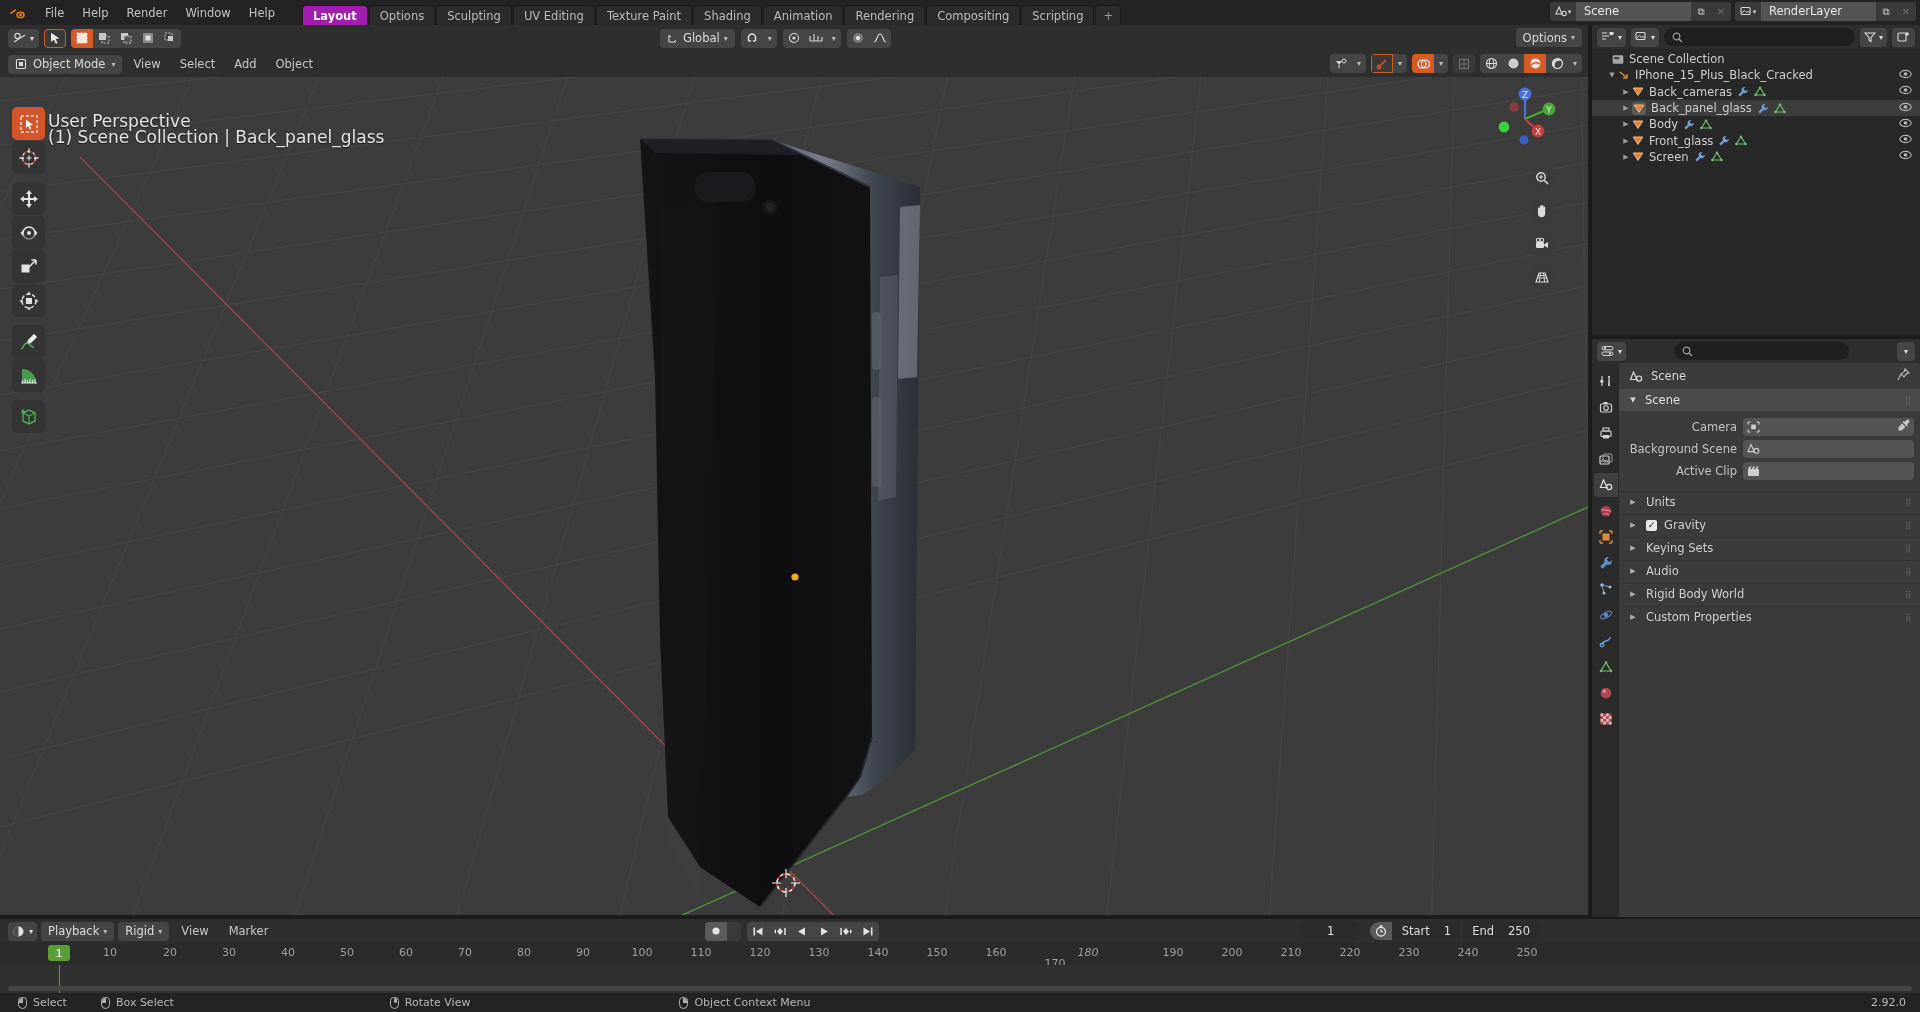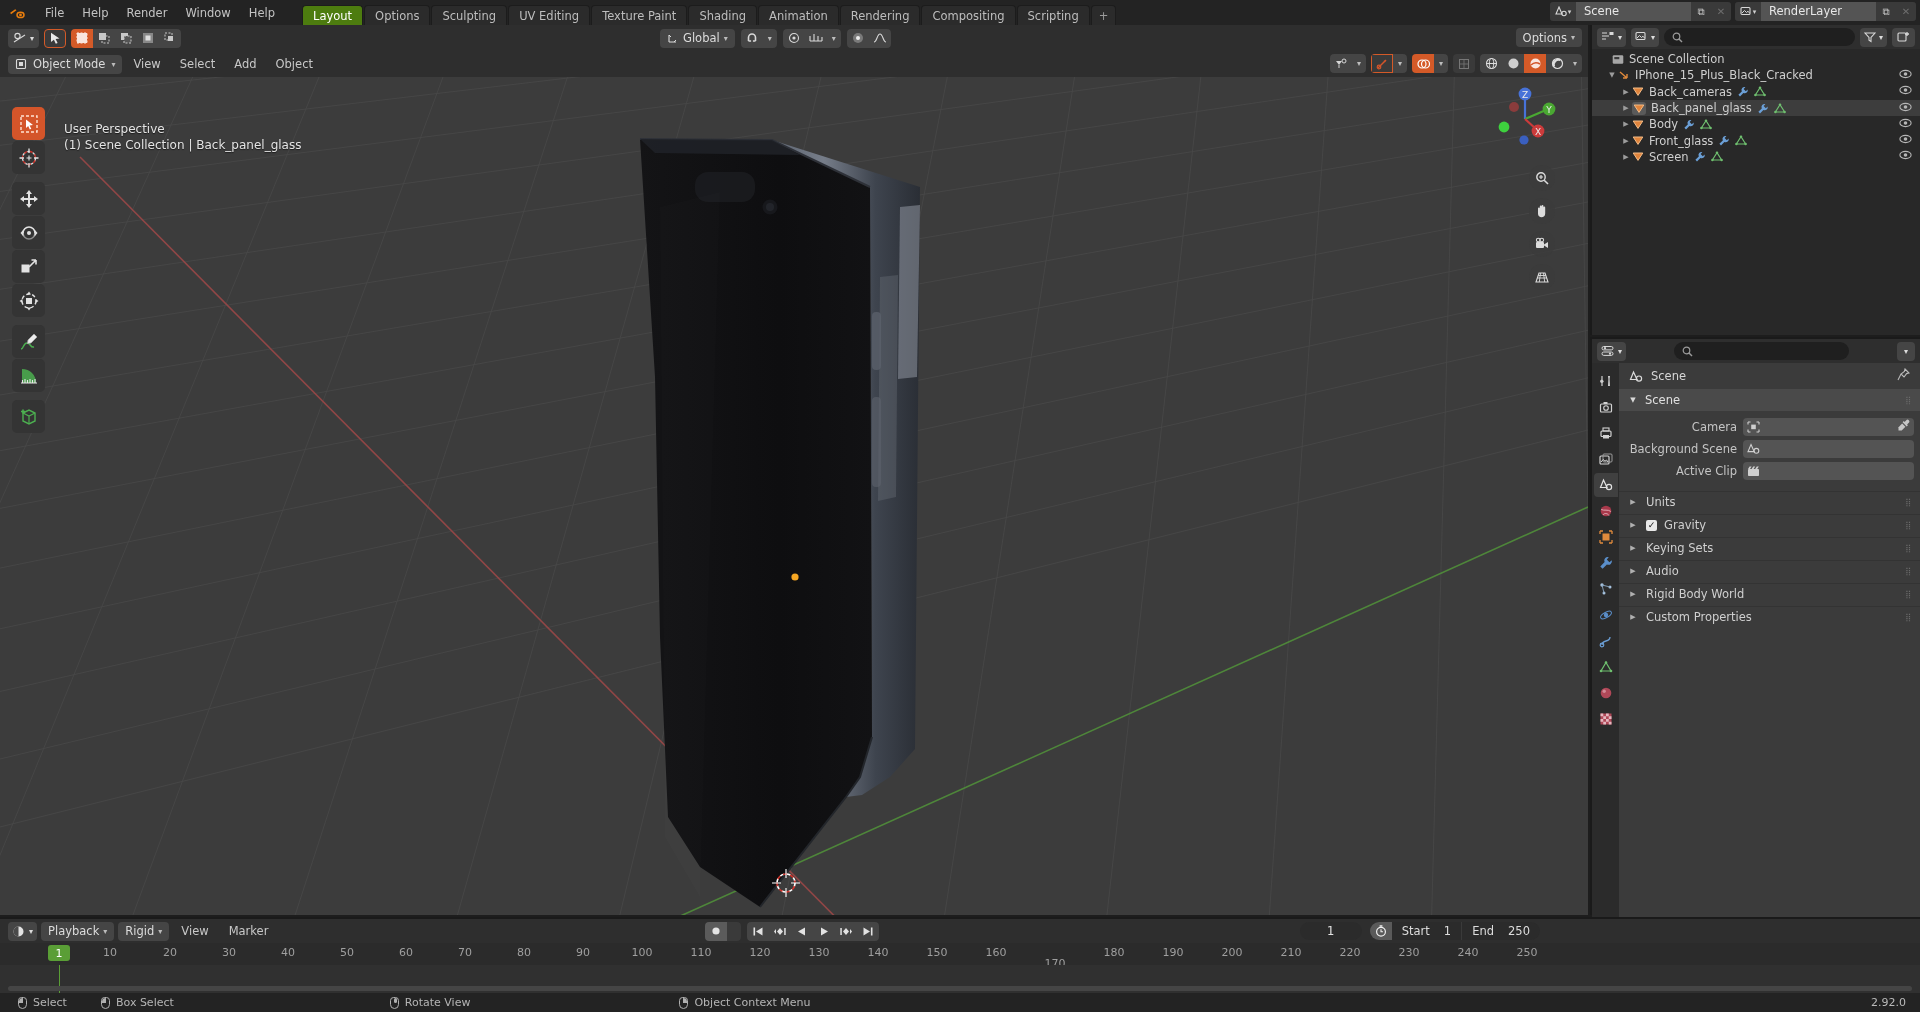--- a/index.html
+++ b/index.html
@@ -20,21 +20,21 @@
   }
   .blender-logo{ width:22px;height:20px; display:flex;align-items:center;justify-content:center; margin-right:8px;}
   .menu-item{ padding:2px 9px; color:#c3c3c3; font-size:11.5px; line-height:14px; border-radius:3px; white-space:nowrap;}
   .wstabs{ display:flex; align-items:flex-end; height:25px; margin-left:18px; }
   .wstab{
     height:20px; padding:0 10px; display:flex;align-items:center;
     font-size:11.5px; color:#bdbdbd; background:#2b2b2b;
     border:1px solid #1c1c1c; border-bottom:none;
     border-radius:4px 4px 0 0; margin-right:1px; white-space:nowrap;
   }
-  .wstab.active{ background:#4d7c0f; color:#ffffff; }
+  .wstab.active{ background:#a21caf; color:#ffffff;font-weight:bold; }
   .wstab.plus{ padding:0 7px; background:#2b2b2b; color:#9a9a9a;}
   .topbar-right{ position:absolute; right:4px; top:2px; display:flex; align-items:center; gap:4px; }
   .id-block{
     display:flex; align-items:center; height:19px; background:#2b2b2b;
     border-radius:3px; overflow:hidden;
   }
   .id-icon{ width:26px;height:19px;display:flex;align-items:center;justify-content:center;
     background:#3a3a3a; font-size:10px; color:#d0d0d0; gap:1px;}
   .id-name{ min-width:115px; height:19px; line-height:19px; padding:0 8px;
     background:#545454; color:#e8e8e8; font-size:11.5px; }
@@ -78,22 +78,22 @@
   .grid-svg{ position:absolute; left:0; top:0; }
 
   
   .toolbar{ position:absolute; left:12px; top:82px; width:33px; display:flex; flex-direction:column; gap:1px; z-index:20;}
   .tool{ width:33px;height:33px; background:#343434; border-radius:5px;
     display:flex;align-items:center;justify-content:center; }
   .tool.active{ background:#d4552a; }
   .tool.gap{ margin-top:7px; }
 
   
-  .vp-text{ position:absolute; left:64px; top:88px; z-index:20; line-height:16px;
-    font-size:12px; color:#e4e4e4; text-shadow:0 1px 1px #00000090;margin-top:8px;}
+  .vp-text{ position:absolute; left:48px; top:88px; z-index:20; line-height:16px;
+    font-size:17px; color:#e4e4e4; text-shadow:0 1px 1px #00000090;}
 
   
   .gizmo{ position:absolute; right:24px; top:55px; width:78px;height:78px; z-index:20;}
   .nav-btns{ position:absolute; right:33px; top:140px; display:flex;flex-direction:column;gap:7px; z-index:20;}
   .navb{ width:26px;height:26px;border-radius:50%; background:#3b3b3bcc;
     display:flex;align-items:center;justify-content:center; color:#ddd; font-size:13px;}
 
   
   .outliner{
     position:absolute; left:1590px; top:25px; width:330px; height:310px;
@@ -1150,21 +1150,21 @@
       <div class="tl-tick" style="left:524px;">80</div>
       <div class="tl-tick" style="left:583px;">90</div>
       <div class="tl-tick" style="left:642px;">100</div>
       <div class="tl-tick" style="left:701px;">110</div>
       <div class="tl-tick" style="left:760px;">120</div>
       <div class="tl-tick" style="left:819px;">130</div>
       <div class="tl-tick" style="left:878px;">140</div>
       <div class="tl-tick" style="left:937px;">150</div>
       <div class="tl-tick" style="left:996px;">160</div>
       <div class="tl-tick" style="left:1055px;margin-top:11px;">170</div>
-      <div class="tl-tick" style="left:1114px;">180</div>
+      <div class="tl-tick" style="left:1088px;font-style:italic;">180</div>
       <div class="tl-tick" style="left:1173px;">190</div>
       <div class="tl-tick" style="left:1232px;">200</div>
       <div class="tl-tick" style="left:1291px;">210</div>
       <div class="tl-tick" style="left:1350px;">220</div>
       <div class="tl-tick" style="left:1409px;">230</div>
       <div class="tl-tick" style="left:1468px;">240</div>
       <div class="tl-tick" style="left:1527px;">250</div>
     </div>
     <div class="tl-body">
       <div class="tl-playhead" style="left:59px;"></div>

